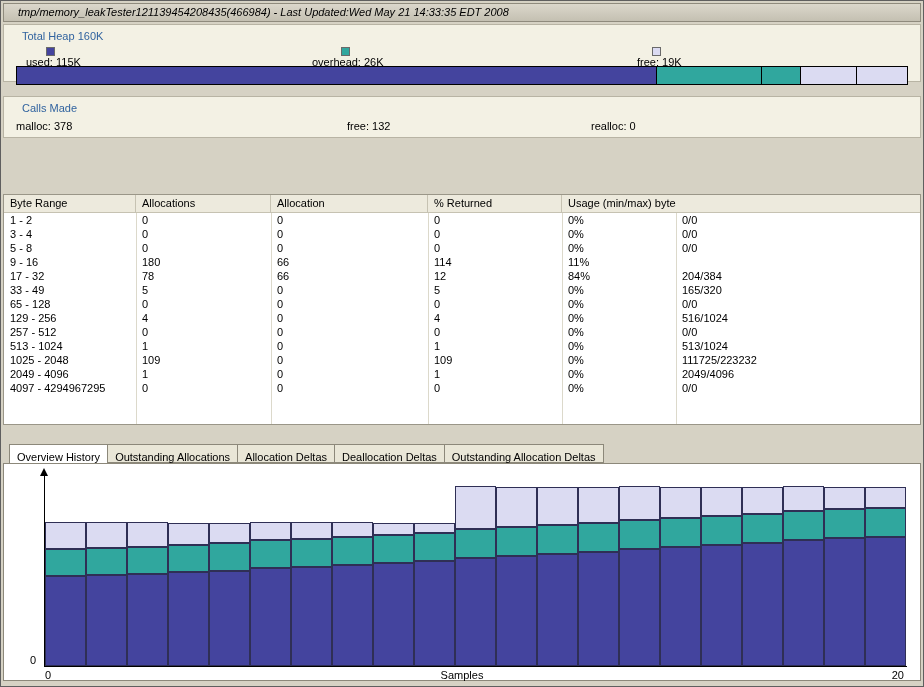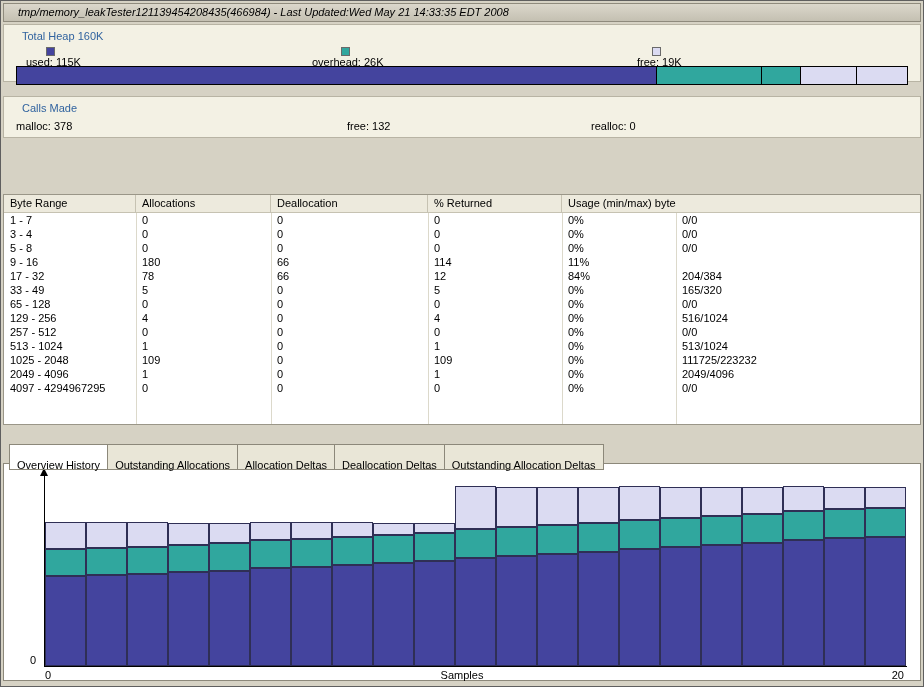--- a/index.html
+++ b/index.html
@@ -41,21 +41,21 @@
                    white-space:nowrap; overflow:hidden; cursor:default; }
   .t-head .hcell:last-child { border-right:none; }
   .t-body { position:relative; height:211px; overflow:hidden; }
   .v-line { position:absolute; top:0; bottom:0; width:1px; background:#dcd9cb; }
   .t-row { position:relative; display:grid; grid-template-columns:132px 135px 157px 134px 114px 1fr;
            height:14px; line-height:14px; }
   .t-row .cell { padding-left:6px; white-space:nowrap; overflow:hidden; }
 
   .tabbar { position:absolute; left:2px; top:443px; height:20px; display:flex;
             padding-left:6px; z-index:3; }
-  .tab { height:19px; line-height:17px; padding:12px 7px; background:#e9e6d7;
+  .tab { height:19px; line-height:17px; padding:4px 7px; background:#e9e6d7;
          border:1px solid #8c887a; border-right:none; white-space:nowrap; cursor:default; }
   .tab:last-child { border-right:1px solid #8c887a; }
   .tab.active { background:#fff; height:20px; border-right:1px solid #8c887a; margin-right:-1px; }
 
   .chart-panel { position:absolute; left:2px; top:462px; width:918px; height:218px;
                  background:#fff; border:1px solid #8c887a; }
   .y-axis { position:absolute; left:40px; top:12px; height:191px; width:1px; background:#000; }
   .y-arrow { position:absolute; left:36px; top:4px; width:0; height:0;
              border-left:4px solid transparent; border-right:4px solid transparent;
              border-bottom:8px solid #000; }
@@ -106,32 +106,32 @@
     <span class="stat st-1">malloc:  378</span>
     <span class="stat st-2">free:  132</span>
     <span class="stat st-3">realloc:  0</span>
   </section>
 
 
   <div class="table-wrap">
     <div class="t-head">
         <div class="hcell">Byte Range</div>
         <div class="hcell">Allocations</div>
-        <div class="hcell">Deallocation</div>
+        <div class="hcell">Allocation</div>
         <div class="hcell">% Returned</div>
         <div class="hcell">Usage (min/max) bytes</div>
       </div>
     <div class="t-body">
         <div class="v-line" style="left: 132px;"></div>
         <div class="v-line" style="left: 267px;"></div>
         <div class="v-line" style="left: 424px;"></div>
         <div class="v-line" style="left: 558px;"></div>
         <div class="v-line" style="left: 672px;"></div>
         <div class="t-row">
-          <div class="cell">1 - 7</div>
+          <div class="cell">1 - 2</div>
           <div class="cell">0</div>
           <div class="cell">0</div>
           <div class="cell">0</div>
           <div class="cell">0%</div>
           <div class="cell">0/0</div>
         </div>
         <div class="t-row">
           <div class="cell">3 - 4</div>
           <div class="cell">0</div>
           <div class="cell">0</div>

